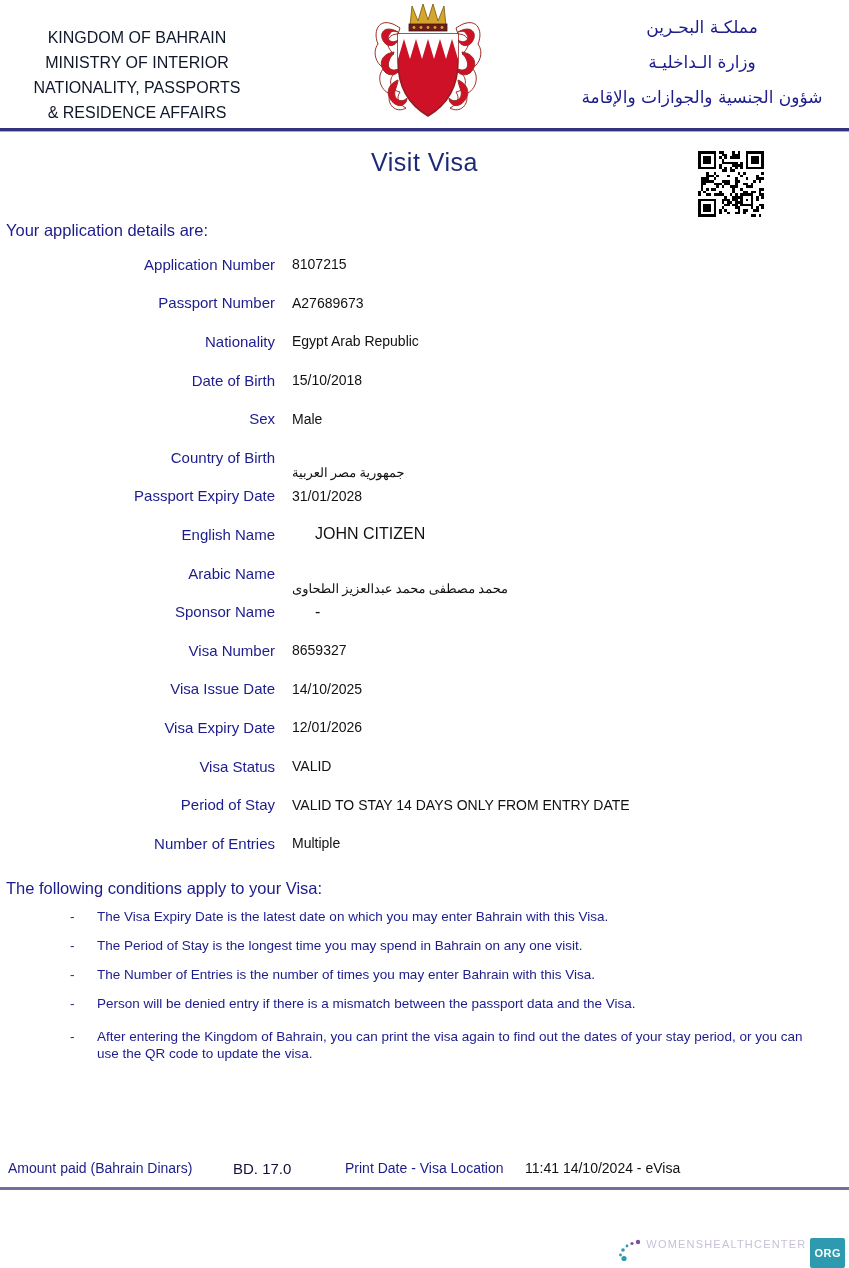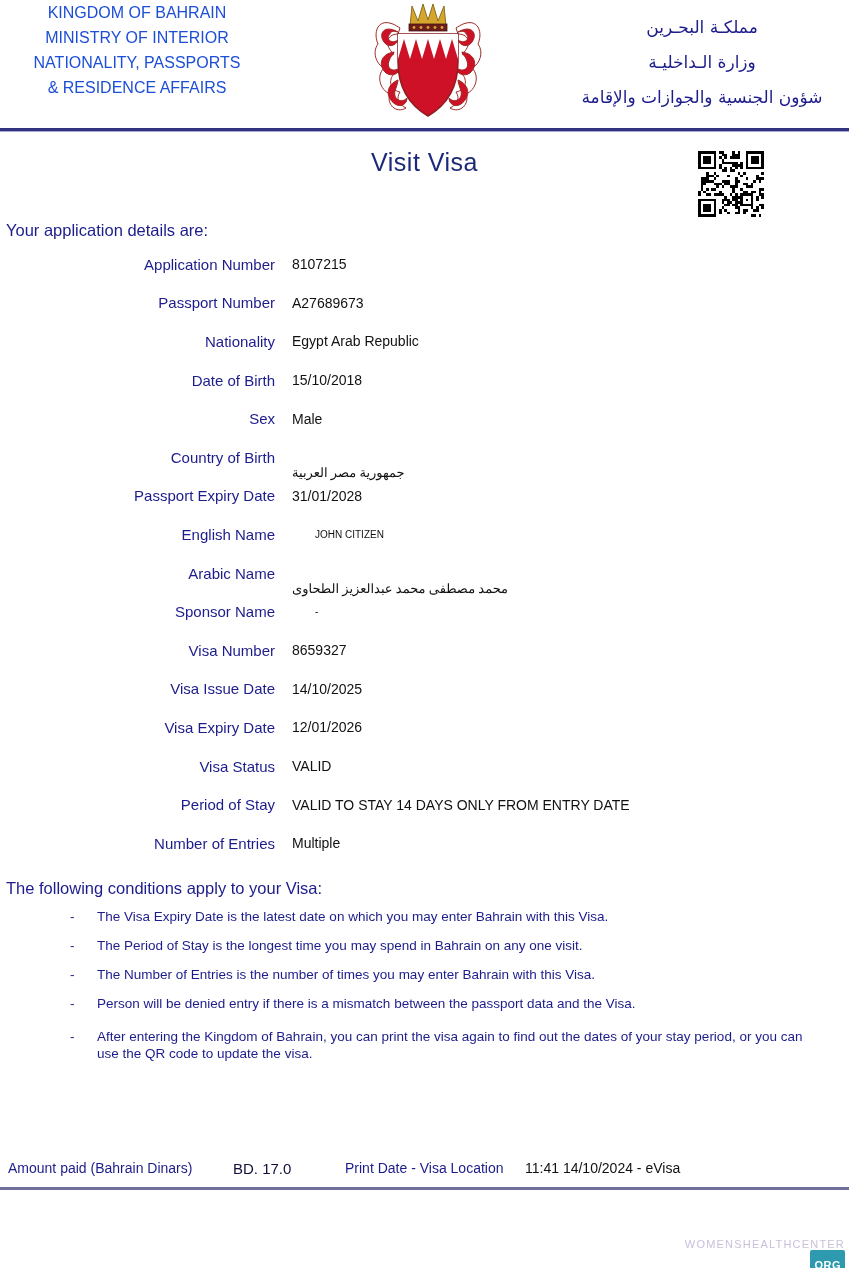--- a/index.html
+++ b/index.html
@@ -2,22 +2,22 @@
 <html><head>
 <meta charset="utf-8">
 <style>
   html,body{margin:0;padding:0;background:#fff;}
   .page{
     position:relative;width:849px;height:1268px;background:#fff;
     font-family:"Liberation Sans",sans-serif;color:#111;overflow:hidden;
   }
   
   .hdr-en{
-    position:absolute;left:12px;top:0;width:250px;text-align:center;
-    color:#1d4ed8;font-size:16px;line-height:25px;font-weight:400;
+    position:absolute;left:12px;top:25px;width:250px;text-align:center;
+    color:#0f172a;font-size:16px;line-height:25px;font-weight:400;
   }
   .emblem{position:absolute;left:372px;top:0;width:112px;height:124px;}
   .hdr-ar{
     position:absolute;right:12px;top:10px;width:270px;text-align:center;
     color:#1C1C8C;font-size:17px;line-height:35px;
     font-family:"DejaVu Sans",sans-serif;direction:rtl;
   }
   .hdr-rule{position:absolute;left:0;top:128px;width:849px;height:3px;background:#32327F;border-bottom:1px solid #A9A9D9;}
   
   .title{
@@ -30,40 +30,40 @@
     border:1px solid #E3332A;color:#E3332A;font-size:15px;
     display:flex;align-items:center;justify-content:center;letter-spacing:.2px;
   }
   
   .details-heading{position:absolute;left:6px;top:221px;font-size:16.5px;color:#1C1C8C;}
   .details{position:absolute;left:0;top:245px;width:849px;}
   .drow{display:flex;align-items:center;height:38.6px;}
   .dlabel{width:275px;text-align:right;color:#1C1C8C;font-size:15px;flex:none;}
   .dvalue{margin-left:17px;font-size:14px;color:#111;text-align:right;}
   .dvalue.ar{font-family:Liberation Serif, serif;direction:rtl;font-size:13px;margin-top:32px;}
-  .dvalue.sm{font-size:10px;margin-left:40px;}
+  .dvalue.sm{font-size:16px;margin-left:40px;}
   
   .cond-heading{position:absolute;left:6px;top:879px;font-size:16.5px;color:#1C1C8C;}
   .conds{position:absolute;left:0;top:908px;width:830px;}
   .cond{
     position:relative;padding-left:97px;margin-bottom:12px;max-width:720px;
     color:#1C1C8C;font-size:13.5px;line-height:17px;
   }
   .cond .dash{position:absolute;left:70px;top:0;}
   .cond.last{margin-top:16px;}
   
   .footer-row{position:absolute;left:0;top:1160px;width:849px;height:20px;}
   .footer-row span{position:absolute;top:0;white-space:nowrap;}
   .f-amount-label{left:8px;color:#1C1C8C;font-size:14px;}
   .f-amount-value{left:233px;color:#10103a;font-size:15px;}
   .f-print-label{left:345px;color:#1C1C8C;font-size:14px;}
   .f-print-value{left:525px;color:#111;font-size:14px;}
   .footer-rule{position:absolute;left:0;top:1187px;width:849px;height:3px;background:#70709A;}
   
-  .wm{position:absolute;right:4px;top:1238px;display:flex;align-items:flex-end;height:24px;flex-direction:column;}
+  .wm{position:absolute;right:4px;top:1238px;display:flex;align-items:flex-start;height:24px;}
   .wm-dots{width:28px;height:24px;margin-right:2px;}
   .wm-name{color:#C9C0DA;font-size:11px;letter-spacing:1.2px;}
   .wm-org{
     background:#2E9AB0;color:#fff;font-size:11px;font-weight:bold;
     padding:9px 4px;margin-left:4px;border-radius:2px;letter-spacing:.5px;
   }
 </style>
 </head>
 <body>
 

